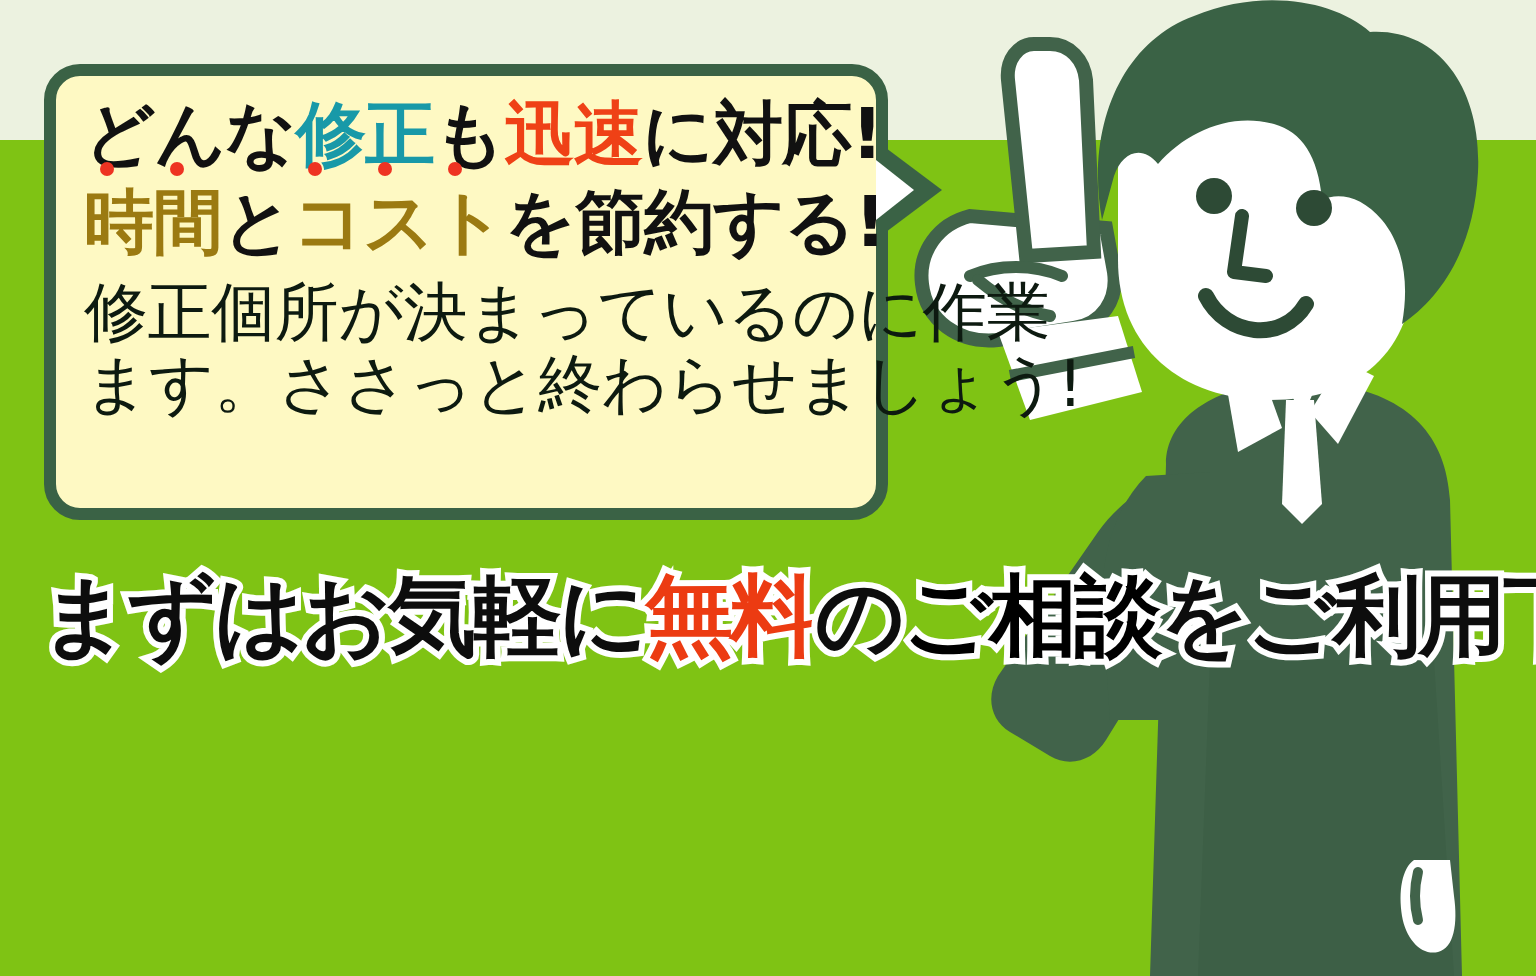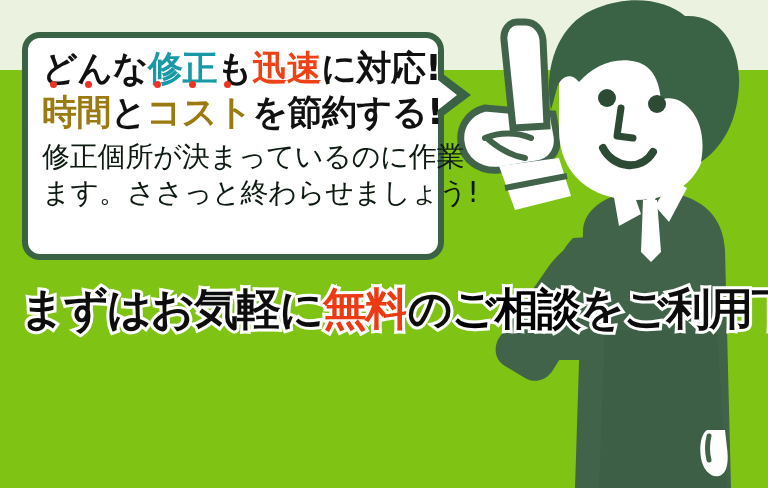--- a/index.html
+++ b/index.html
@@ -42,21 +42,21 @@
     height: 488px;
   }
 
   
   #bubble {
     position: absolute;
     left: 22px;
     top: 32px;
     width: 422px;
     height: 228px;
-    background: #ffffff;
+    background: #fef9c3;
     border: 6px solid #3a6245;
     border-radius: 18px;
     box-sizing: border-box;
     z-index: 5;
   }
   
   .tail-outer {
     position: absolute;
     left: 443px;
     top: 74px;
@@ -105,21 +105,21 @@
   .dot {
     position: absolute;
     top: -9px;
     width: 7px; height: 7px;
     border-radius: 50%;
     background: #ee3322;
   }
 
   .body-copy {
     margin-top: 5px;
-    font-size: 28px;
+    font-size: 32px;
     line-height: 35px;
     letter-spacing: -0.2px;
     color: #0d1a10;
     white-space: nowrap;
   }
 
   
   #bottom-text {
     position: absolute;
     left: 20px;

